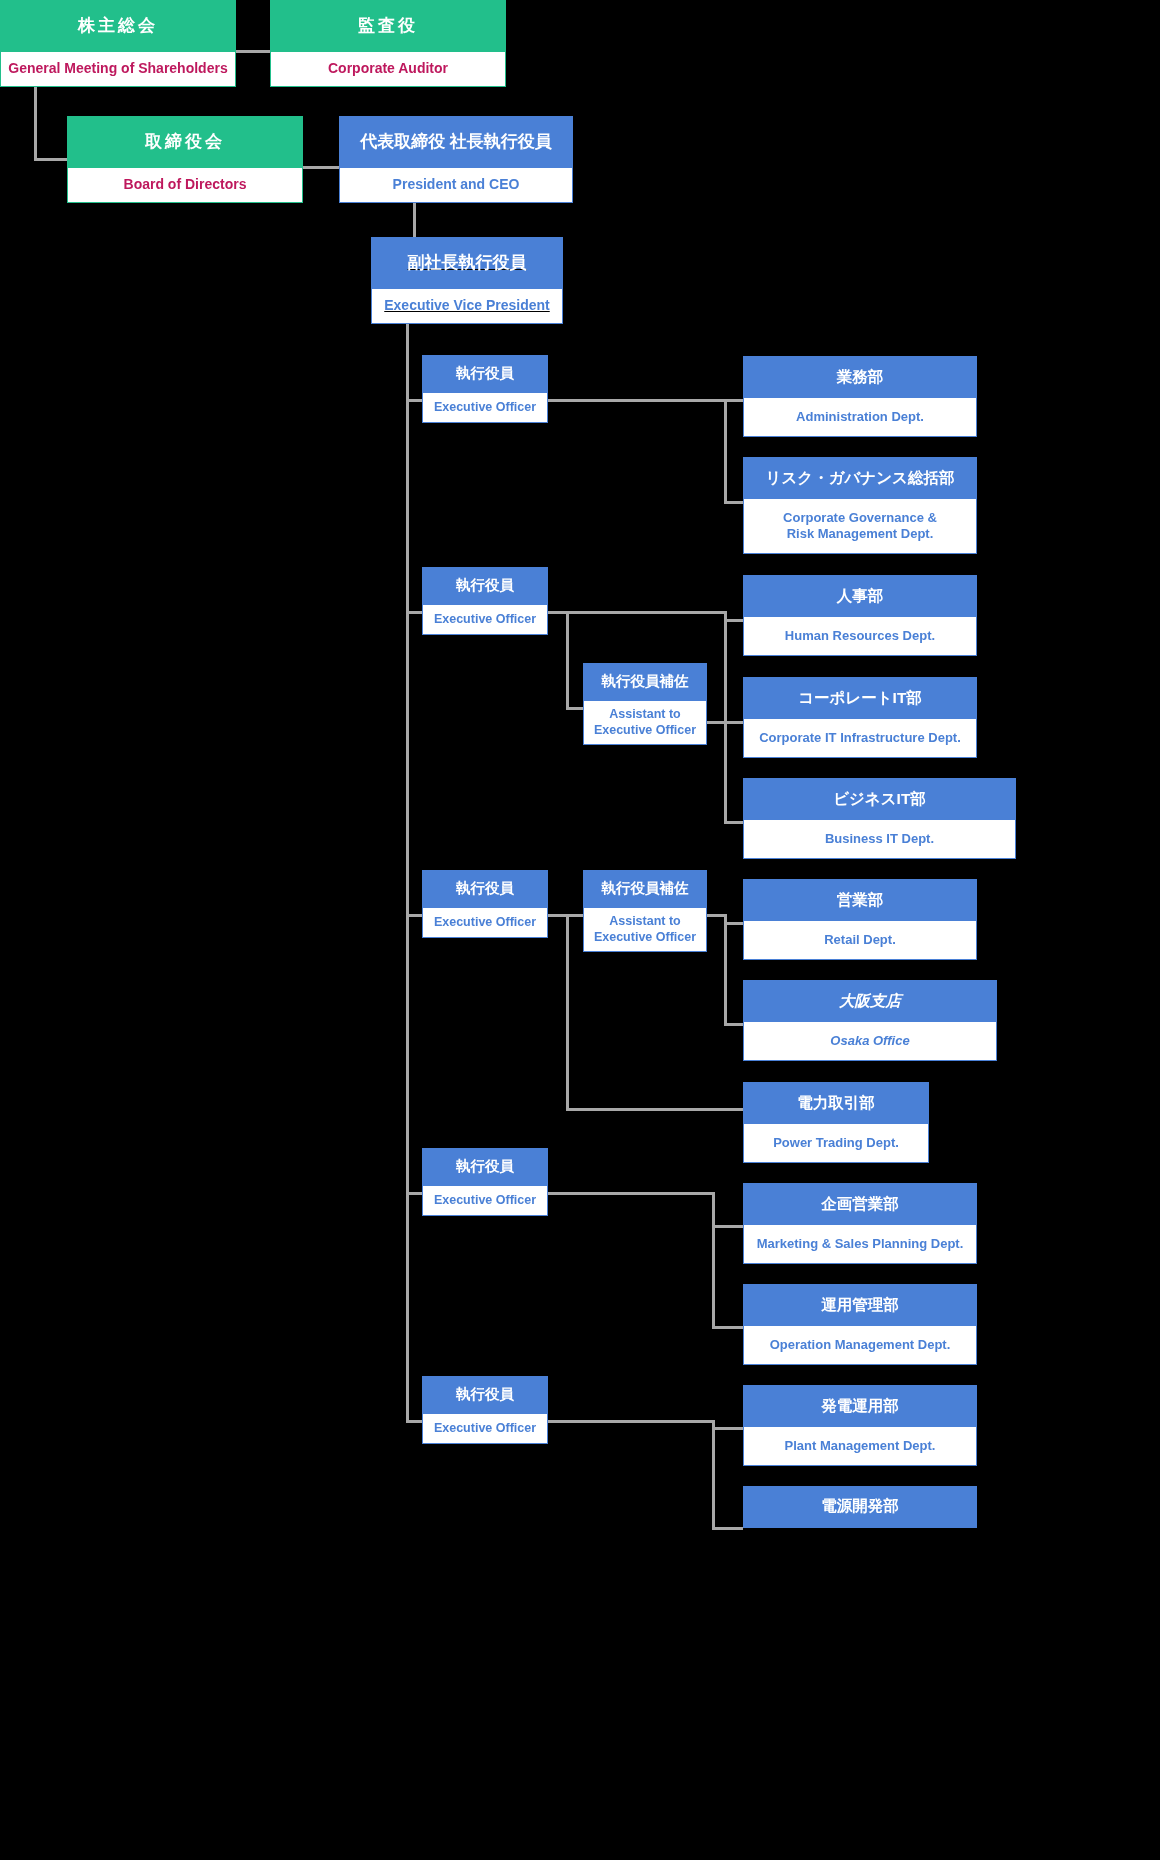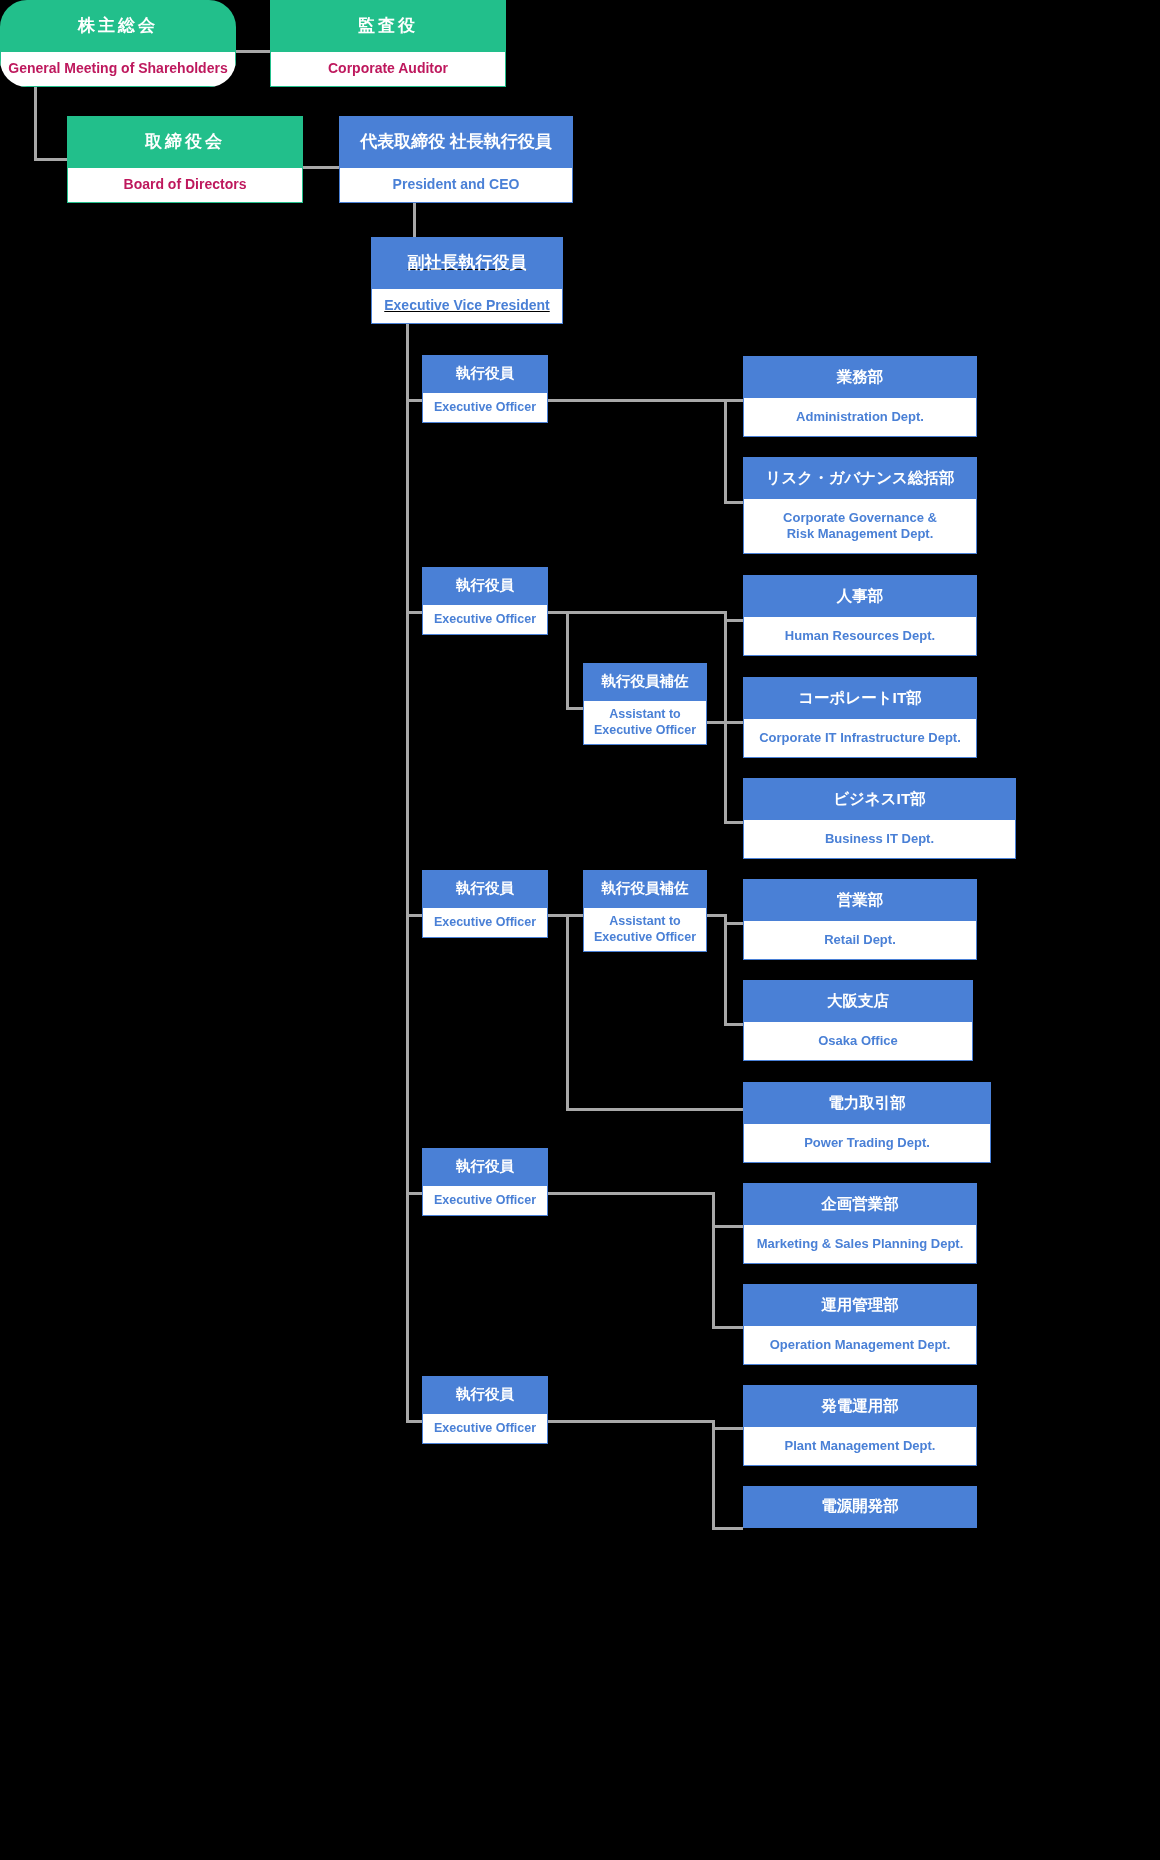--- a/index.html
+++ b/index.html
@@ -130,21 +130,21 @@
   <div class="line h" style="left:548px; top:1192px; width:166px;"></div>
   <div class="line v" style="left:712px; top:1192px; height:137px;"></div>
   <div class="line h" style="left:712px; top:1225px; width:31px;"></div>
   <div class="line h" style="left:712px; top:1326px; width:31px;"></div>
 
   <div class="line h" style="left:548px; top:1420px; width:166px;"></div>
   <div class="line v" style="left:712px; top:1420px; height:109px;"></div>
   <div class="line h" style="left:712px; top:1427px; width:31px;"></div>
   <div class="line h" style="left:712px; top:1527px; width:31px;"></div>
 
-  <div class="node green h-lg" style="left:0px; top:0px; width:236px;border-radius:27px;">
+  <div class="node green h-lg" style="left:0px; top:0px; width:236px;">
     <div class="jp">株主総会</div>
     <div class="en">General Meeting of Shareholders</div>
   </div>
 
   <div class="node green h-lg" style="left:270px; top:0px; width:236px;">
     <div class="jp">監査役</div>
     <div class="en">Corporate Auditor</div>
   </div>
 
   <div class="node green h-lg" style="left:67px; top:116px; width:236px;">
@@ -223,26 +223,26 @@
   <div class="node blue h-dept" style="left:743px; top:778px; width:273px;">
     <div class="jp">ビジネスIT部</div>
     <div class="en">Business IT Dept.</div>
   </div>
 
   <div class="node blue h-dept" style="left:743px; top:879px; width:234px;">
     <div class="jp">営業部</div>
     <div class="en">Retail Dept.</div>
   </div>
 
-  <div class="node blue h-dept" style="left:743px; top:980px; width:230px;">
+  <div class="node blue h-dept" style="left:743px; top:980px; width:254px;font-style:italic;">
     <div class="jp">大阪支店</div>
     <div class="en">Osaka Office</div>
   </div>
 
-  <div class="node blue h-dept" style="left:743px; top:1082px; width:248px;">
+  <div class="node blue h-dept" style="left:743px; top:1082px; width:186px;">
     <div class="jp">電力取引部</div>
     <div class="en">Power Trading Dept.</div>
   </div>
 
   <div class="node blue h-dept" style="left:743px; top:1183px; width:234px;">
     <div class="jp">企画営業部</div>
     <div class="en">Marketing &amp; Sales Planning Dept.</div>
   </div>
 
   <div class="node blue h-dept" style="left:743px; top:1284px; width:234px;">

